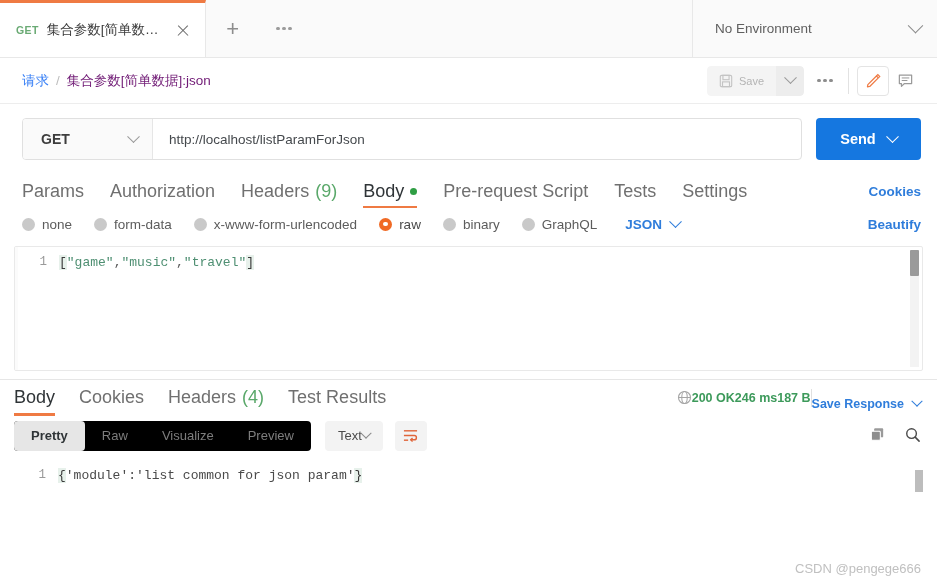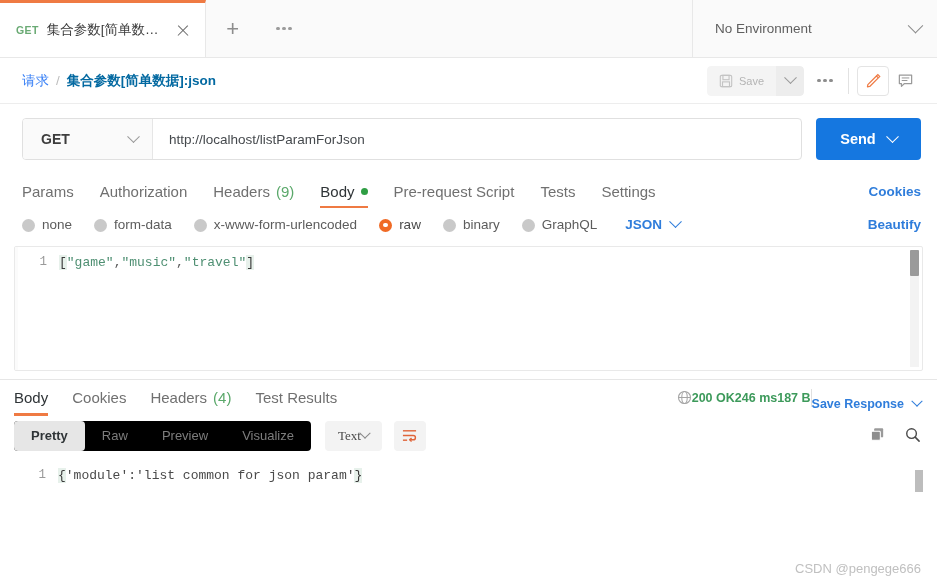--- a/index.html
+++ b/index.html
@@ -73,21 +73,21 @@
 
   
   .crumbrow {
     height: 46px; display: flex; align-items: center;
     padding: 0 16px 0 22px;
     border-bottom: 1px solid #ededed;
     flex: 0 0 46px; background:#fff;
   }
   .crumb-1 { color: #3b82f6; font-size: 13.5px; }
   .crumb-sep { color: #bdbdbd; margin: 0 7px; font-size: 13.5px; }
-  .crumb-2 { color: #0369a1; font-size: 13.5px; font-weight: 700; }
+  .crumb-2 { color: #701a75; font-size: 13.5px; font-weight: 400; }
   .crumb-spacer { flex: 1 1 auto; }
 
   .save-group { display: flex; align-items: stretch; height: 30px; border-radius: 4px; overflow: hidden; }
   .save-btn {
     display: flex; align-items: center; gap: 6px; padding: 0 12px;
     background: #f4f4f4; color: #b4b4b4; font-size: 11px; border-radius: 4px 0 0 4px;
   }
   .save-caret {
     width: 28px; background: #ededed; display: flex; align-items: center; justify-content: center;
     border-radius: 0 4px 4px 0;
@@ -123,37 +123,37 @@
     display: flex; align-items: center; justify-content: center; gap: 12px;
     color: #fff; font-weight: 700; font-size: 14.5px;
   }
   .send-btn .chev { border-color: #ffffff; width: 9px; height: 9px; }
 
   
   .reqtabs {
     display: flex; align-items: center; padding: 0 16px 0 22px; height: 34px; flex: 0 0 34px;
   }
   .rtab {
-    font-size: 15px; color: #707070; margin-right: 26px; height: 34px;
+    font-size: 18px; color: #707070; margin-right: 26px; height: 34px;
     display: flex; align-items: center; gap: 6px; position: relative;
   }
   .rtab.active { color: #2f3437; }
   .rtab.active::after {
     content: ""; position: absolute; left: 0; right: 0; bottom: 0; height: 2.5px; background: #ef7a43;
   }
   .rtab .count { color: #5aa86a; }
   .green-dot { width: 7px; height: 7px; border-radius: 50%; background: #2f9e44; display: inline-block; }
   .reqtabs-spacer { flex: 1 1 auto; }
   .link-blue { color: #2f7ddb; font-size: 13.5px; font-weight: 700; }
 
   
   .bodytypes {
     display: flex; align-items: center; padding: 0 16px 0 22px; height: 32px; flex: 0 0 32px;
   }
-  .radio { display: flex; align-items: flex-end; gap: 7px; margin-right: 22px; font-size: 13.5px; color: #5c5c5c; }
+  .radio { display: flex; align-items: center; gap: 7px; margin-right: 22px; font-size: 13.5px; color: #5c5c5c; }
   .radio .dot {
     width: 13px; height: 13px; border-radius: 50%; background: #c9c9c9; display: block; position: relative;
   }
   .radio.sel .dot { background: #f06a25; }
   .radio.sel .dot::after {
     content: ""; position: absolute; left: 4.2px; top: 4.2px; width: 4.6px; height: 4.6px;
     border-radius: 50%; background: #ffffff;
   }
   .radio.sel { color: #4a4a4a; }
   .json-sel { display: flex; align-items: center; gap: 9px; color: #2f7ddb; font-weight: 700; font-size: 13.5px; margin-left: 6px; }
@@ -204,21 +204,21 @@
   .fmtrow { display: flex; align-items: center; padding: 4px 16px 4px 14px; height: 40px; flex: 0 0 40px; }
   .seg { display: flex; align-items: center; background: #000000; border-radius: 4px; height: 30px; }
   .seg .item {
     padding: 0 17px; height: 30px; display: flex; align-items: center;
     font-size: 13px; color: #7d7d7d; border-radius: 4px;
   }
   .seg .item.sel { background: #e6e6e6; color: #2f3437; font-weight: 700; }
   .text-sel {
     margin-left: 14px; height: 30px; background: #f3f3f3; border-radius: 4px;
     display: flex; align-items: center; gap: 0; padding: 0 13px;
-    font-size: 13px; color: #4a4a4a; font-family: Liberation Serif, serif;
+    font-size: 13px; color: #4a4a4a;
   }
   .text-sel .chev { border-color: #8a8a8a; width: 8px; height: 8px; }
   .wrap-btn {
     margin-left: 12px; width: 32px; height: 30px; background: #f3f3f3; border-radius: 4px;
     display: flex; align-items: center; justify-content: center;
   }
   .fmt-spacer { flex: 1 1 auto; }
   .fmt-icons { display: flex; align-items: center; gap: 18px; }
 
   .resp-body { padding: 4px 14px 0 14px; position: relative; flex: 1 1 auto; min-height: 0; }
@@ -419,24 +419,24 @@
 
   <div class="fmtrow">
     <div class="seg">
       <div class="item sel">
         <span>Pretty</span>
       </div>
       <div class="item">
         <span>Raw</span>
       </div>
       <div class="item">
+        <span>Visualize</span>
+      </div>
+      <div class="item">
         <span>Preview</span>
-      </div>
-      <div class="item">
-        <span>Visualize</span>
       </div>
     </div>
     <div class="text-sel">
       <span>Text</span>
       <span class="chev"></span>
     </div>
     <div class="wrap-btn">
       <svg width="17" height="15" viewBox="0 0 18 16">
         <line x1="2" y1="3" x2="16" y2="3" stroke="#e0653a" stroke-width="1.5"></line>
         <path d="M2 8 h11 a2.3 2.3 0 0 1 0 4.6 h-3.2" fill="none" stroke="#e0653a" stroke-width="1.5"></path>

